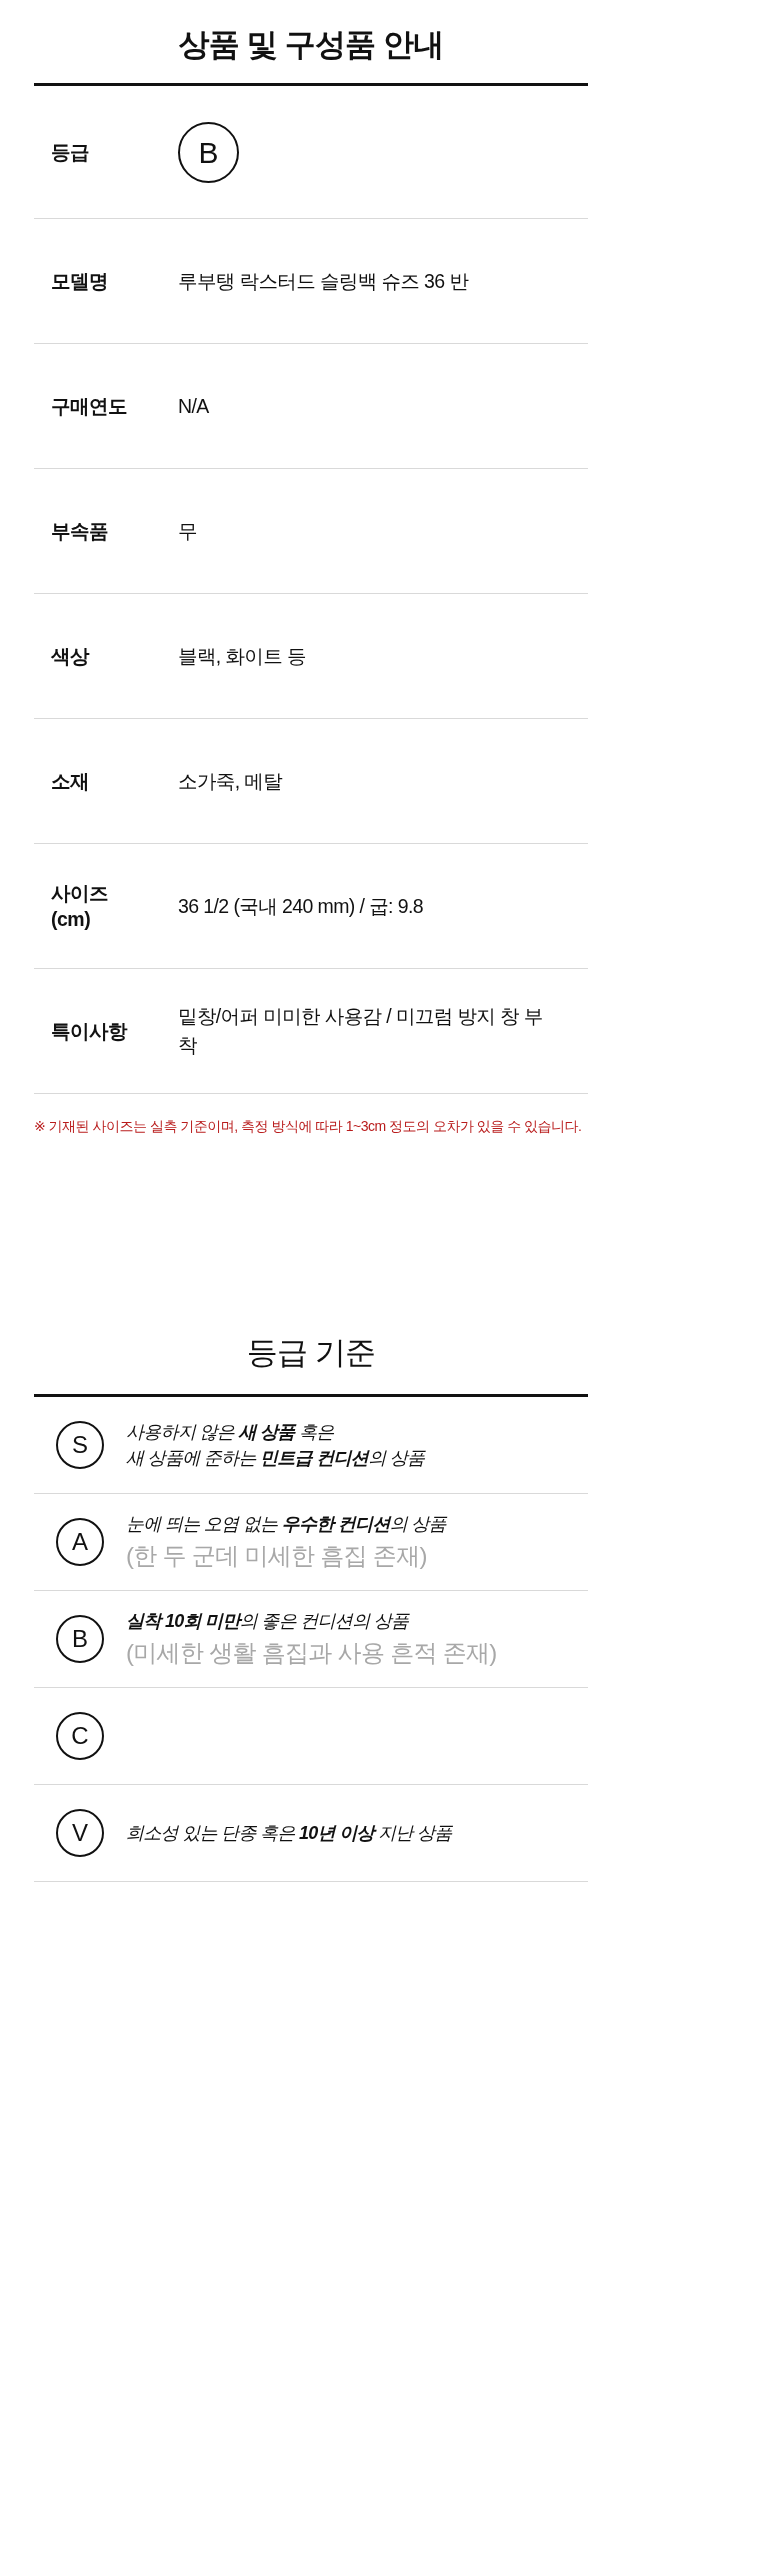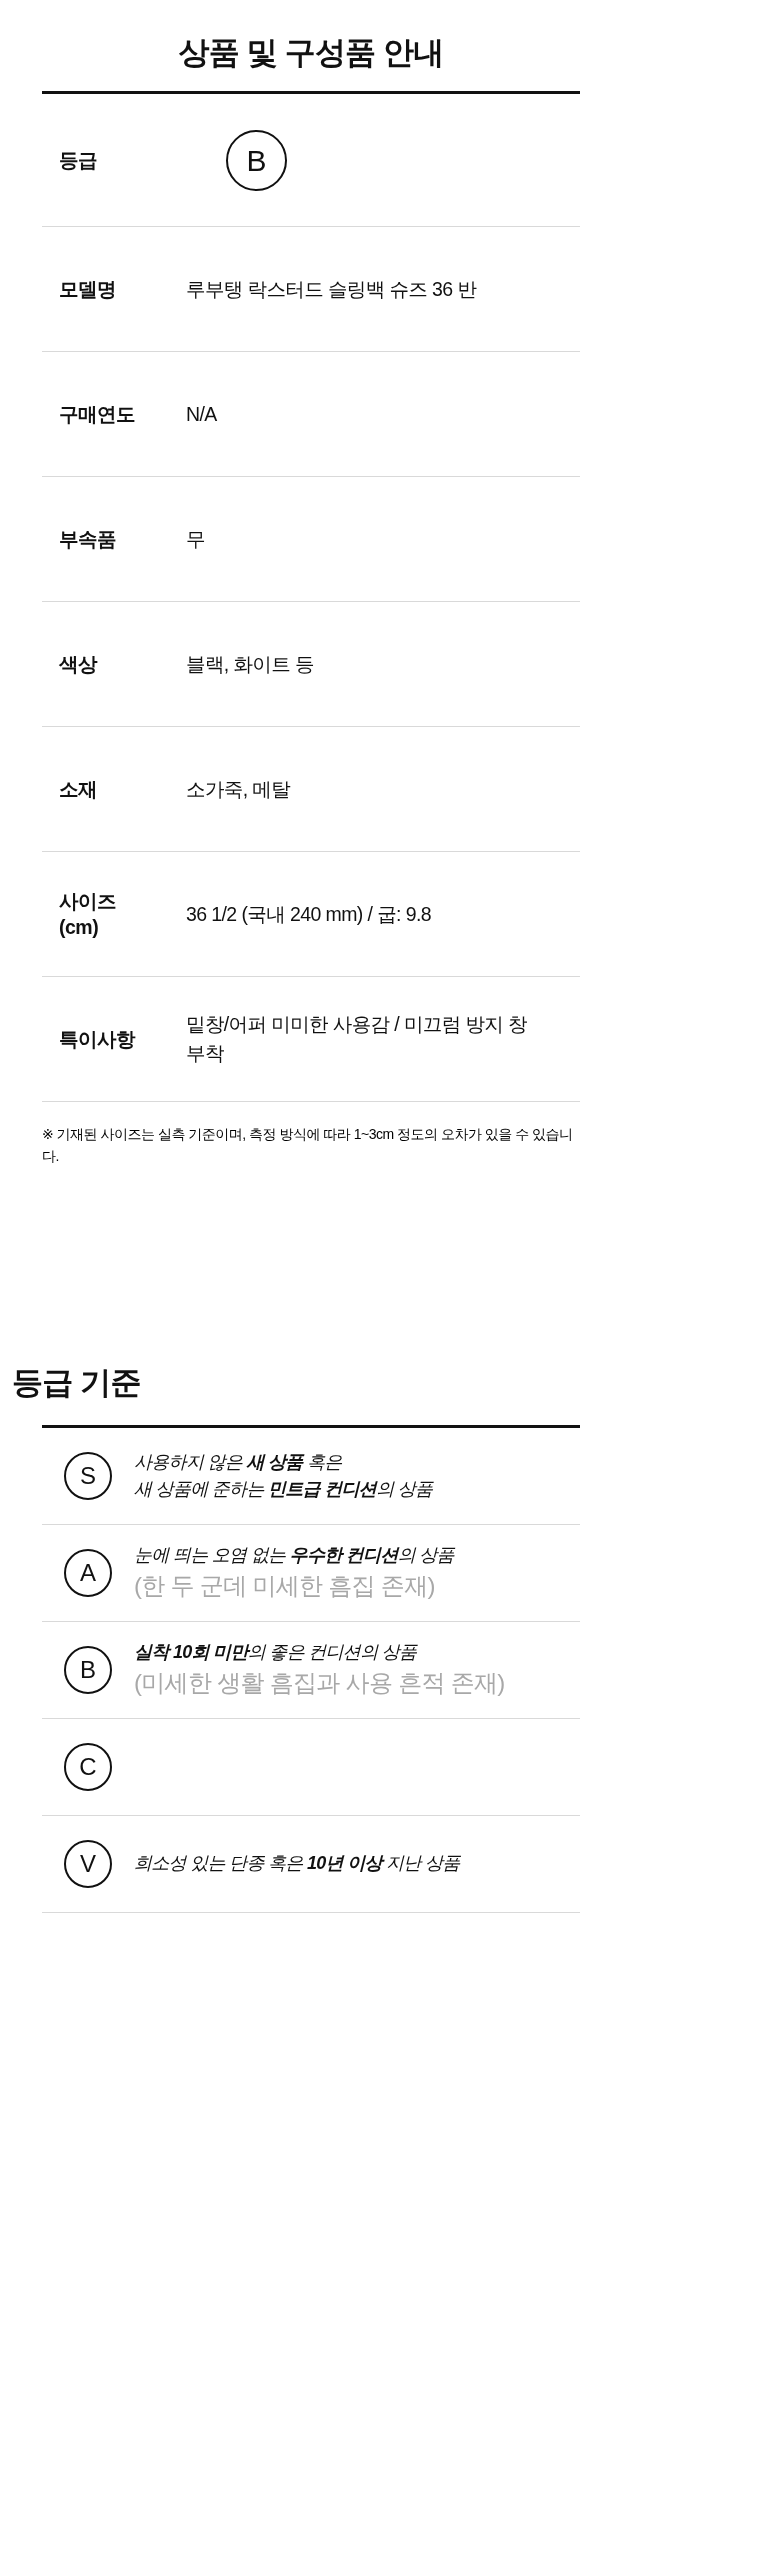--- a/index.html
+++ b/index.html
@@ -4,21 +4,21 @@
 <style>
   * { box-sizing: border-box; margin: 0; padding: 0; }
   html, body {
     width: 781px;
     background: #ffffff;
     font-family: "Liberation Sans", "DejaVu Sans", sans-serif;
     color: #111111;
   }
   body { width: 781px; min-height: 2576px; position: relative; }
 
-  .page { width: 622px; padding: 12px; }
+  .page { width: 622px; padding: 4px; }
 
   
   .section-one { padding-top: 14px; }
 
   h1.main-title {
     text-align: center;
     font-size: 31px;
     font-weight: bold;
     letter-spacing: -0.8px;
     line-height: 1.2;
@@ -29,21 +29,21 @@
     margin: 0 30px;
     border-top: 3.9px solid #111111;
   }
   .spec-row {
     display: flex;
     align-items: center;
     border-bottom: 0.8px solid #d9d9d9;
     min-height: 125px;
     padding: 7.8px 0;
   }
-  .spec-row.first { min-height: 133px; gap: 40px; }
+  .spec-row.first { min-height: 133px; }
   .spec-label {
     width: 144px;
     flex: 0 0 144px;
     font-size: 19.5px;
     font-weight: bold;
     letter-spacing: -0.5px;
     padding-left: 17px;
     line-height: 1.35;
   }
   .spec-value {
@@ -63,31 +63,32 @@
     align-items: center;
     justify-content: center;
     font-size: 30px;
     font-weight: 500;
     letter-spacing: 0;
   }
 
   .note {
     margin: 20.3px 30px 0 30px;
     font-size: 14px;
-    color: #000000;
+    color: #b91c1c;
     letter-spacing: -0.5px;
     line-height: 1.6;
   }
 
   
   .section-two { margin-top: 195px; }
 
   h2.grade-title {
+    text-align: center;
     font-size: 31px;
-    font-weight: bold;
+    font-weight: normal;
     letter-spacing: -0.8px;
     padding-bottom: 20.3px;
   }
 
   .grade-table {
     margin: 0 30px;
     border-top: 3.9px solid #111111;
   }
   .grade-row {
     display: flex;

